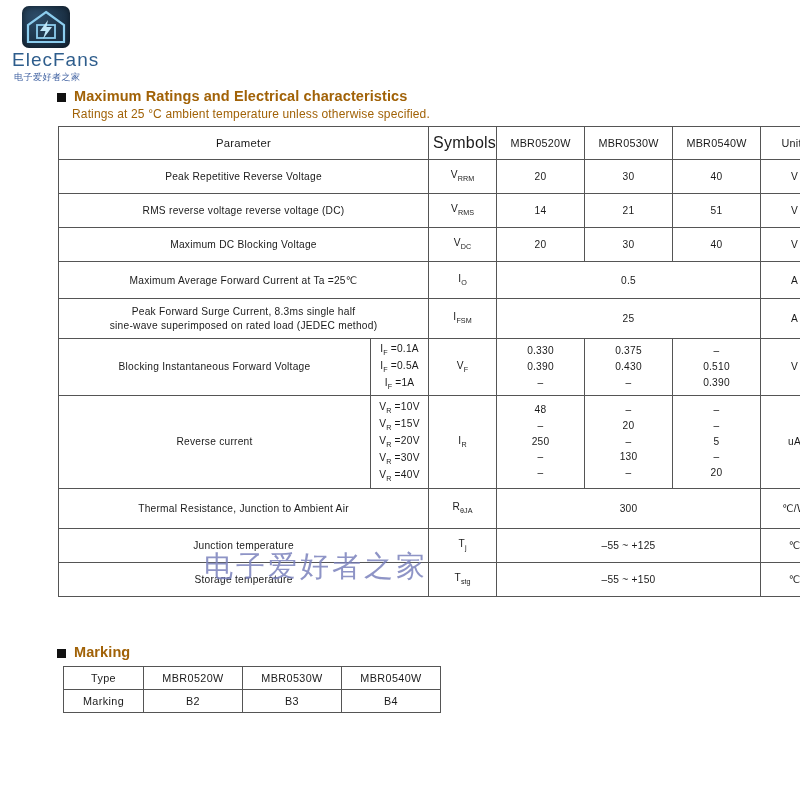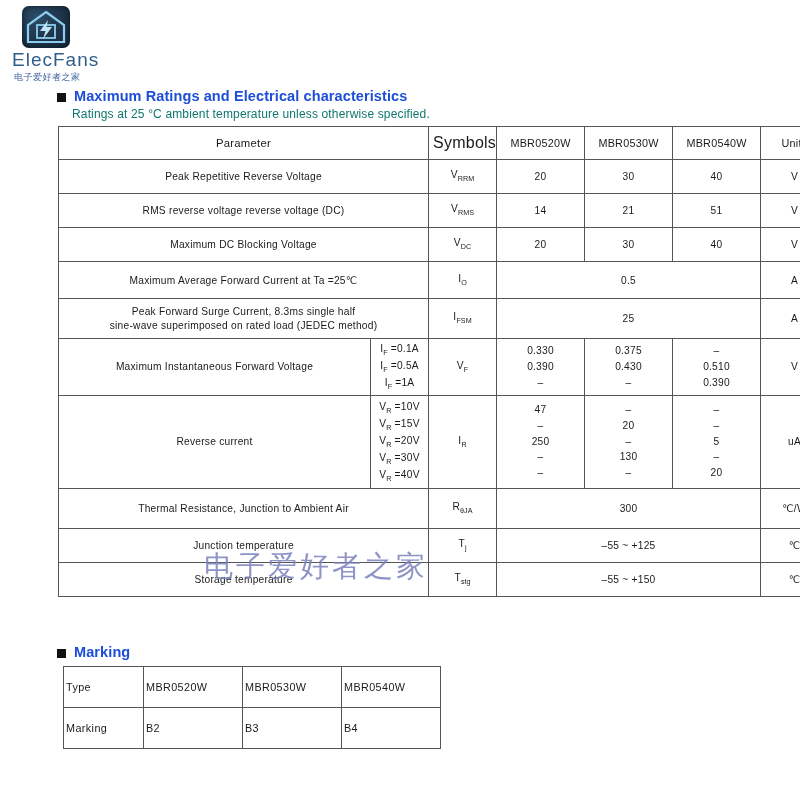--- a/index.html
+++ b/index.html
@@ -38,25 +38,25 @@
 
   
   .section-head {
     position: absolute;
     display: flex; align-items: flex-start; gap: 8px;
   }
   .bullet {
     width: 9px; height: 9px; background: #111; margin-top: 5px; flex: 0 0 auto;
   }
   .section-title {
-    font-size: 14.5px; font-weight: bold; color: #1d4ed8; line-height: 1.15;
+    font-size: 14.5px; font-weight: bold; color: #a16207; line-height: 1.15;
     letter-spacing: .1px;
   }
   .section-sub {
-    position: absolute; left: 72px; font-size: 12px; color: #0f766e;
+    position: absolute; left: 72px; font-size: 12px; color: #a16207;
     letter-spacing: .15px;
   }
 
   
   table.dt {
     position: absolute;
     border-collapse: collapse;
     table-layout: fixed;
     background: #fff;
   }
@@ -89,21 +89,22 @@
 
   
   table.mt {
     position: absolute;
     border-collapse: collapse;
     table-layout: fixed;
   }
   table.mt td {
     border: 1px solid #555;
     font-size: 10.8px;
-    padding: 14px 2px;
+    text-align: center;
+    padding: 5px 2px;
     letter-spacing: .4px;
     color: #1a1a1a;
   }
 
   
   .watermark {
     position: absolute;
     pointer-events: none;
     text-align: center;
     color: #8a8fc4;
@@ -202,21 +203,21 @@
         <td colspan="2" class="param two-line">
           <div>Peak Forward Surge Current, 8.3ms single half</div>
           <div>sine-wave superimposed on rated load (JEDEC method)</div>
         </td>
         <td class="symcell"><span>I</span><span class="sub">FSM</span></td>
         <td colspan="3">25</td>
         <td>A</td>
       </tr>
 
       <tr style="height:52px;">
-        <td class="param">Maximum Instantaneous Forward Voltage</td>
+        <td class="param">Blocking Instantaneous Forward Voltage</td>
         <td class="param-cond">
           <div><span>I</span><span class="sub">F</span><span> =0.1A</span></div>
           <div><span>I</span><span class="sub">F</span><span> =0.5A</span></div>
           <div><span>I</span><span class="sub">F</span><span> =1A</span></div>
         </td>
         <td class="symcell"><span>V</span><span class="sub">F</span></td>
         <td class="lines">
           <div>0.330</div>
           <div>0.390</div>
           <div>–</div>
@@ -238,21 +239,21 @@
         <td class="param">Reverse current</td>
         <td class="param-cond">
           <div><span>V</span><span class="sub">R</span><span> =10V</span></div>
           <div><span>V</span><span class="sub">R</span><span> =15V</span></div>
           <div><span>V</span><span class="sub">R</span><span> =20V</span></div>
           <div><span>V</span><span class="sub">R</span><span> =30V</span></div>
           <div><span>V</span><span class="sub">R</span><span> =40V</span></div>
         </td>
         <td class="symcell"><span>I</span><span class="sub">R</span></td>
         <td class="lines">
-          <div>47</div>
+          <div>48</div>
           <div>–</div>
           <div>250</div>
           <div>–</div>
           <div>–</div>
         </td>
         <td class="lines">
           <div>–</div>
           <div>20</div>
           <div>–</div>
           <div>130</div>

